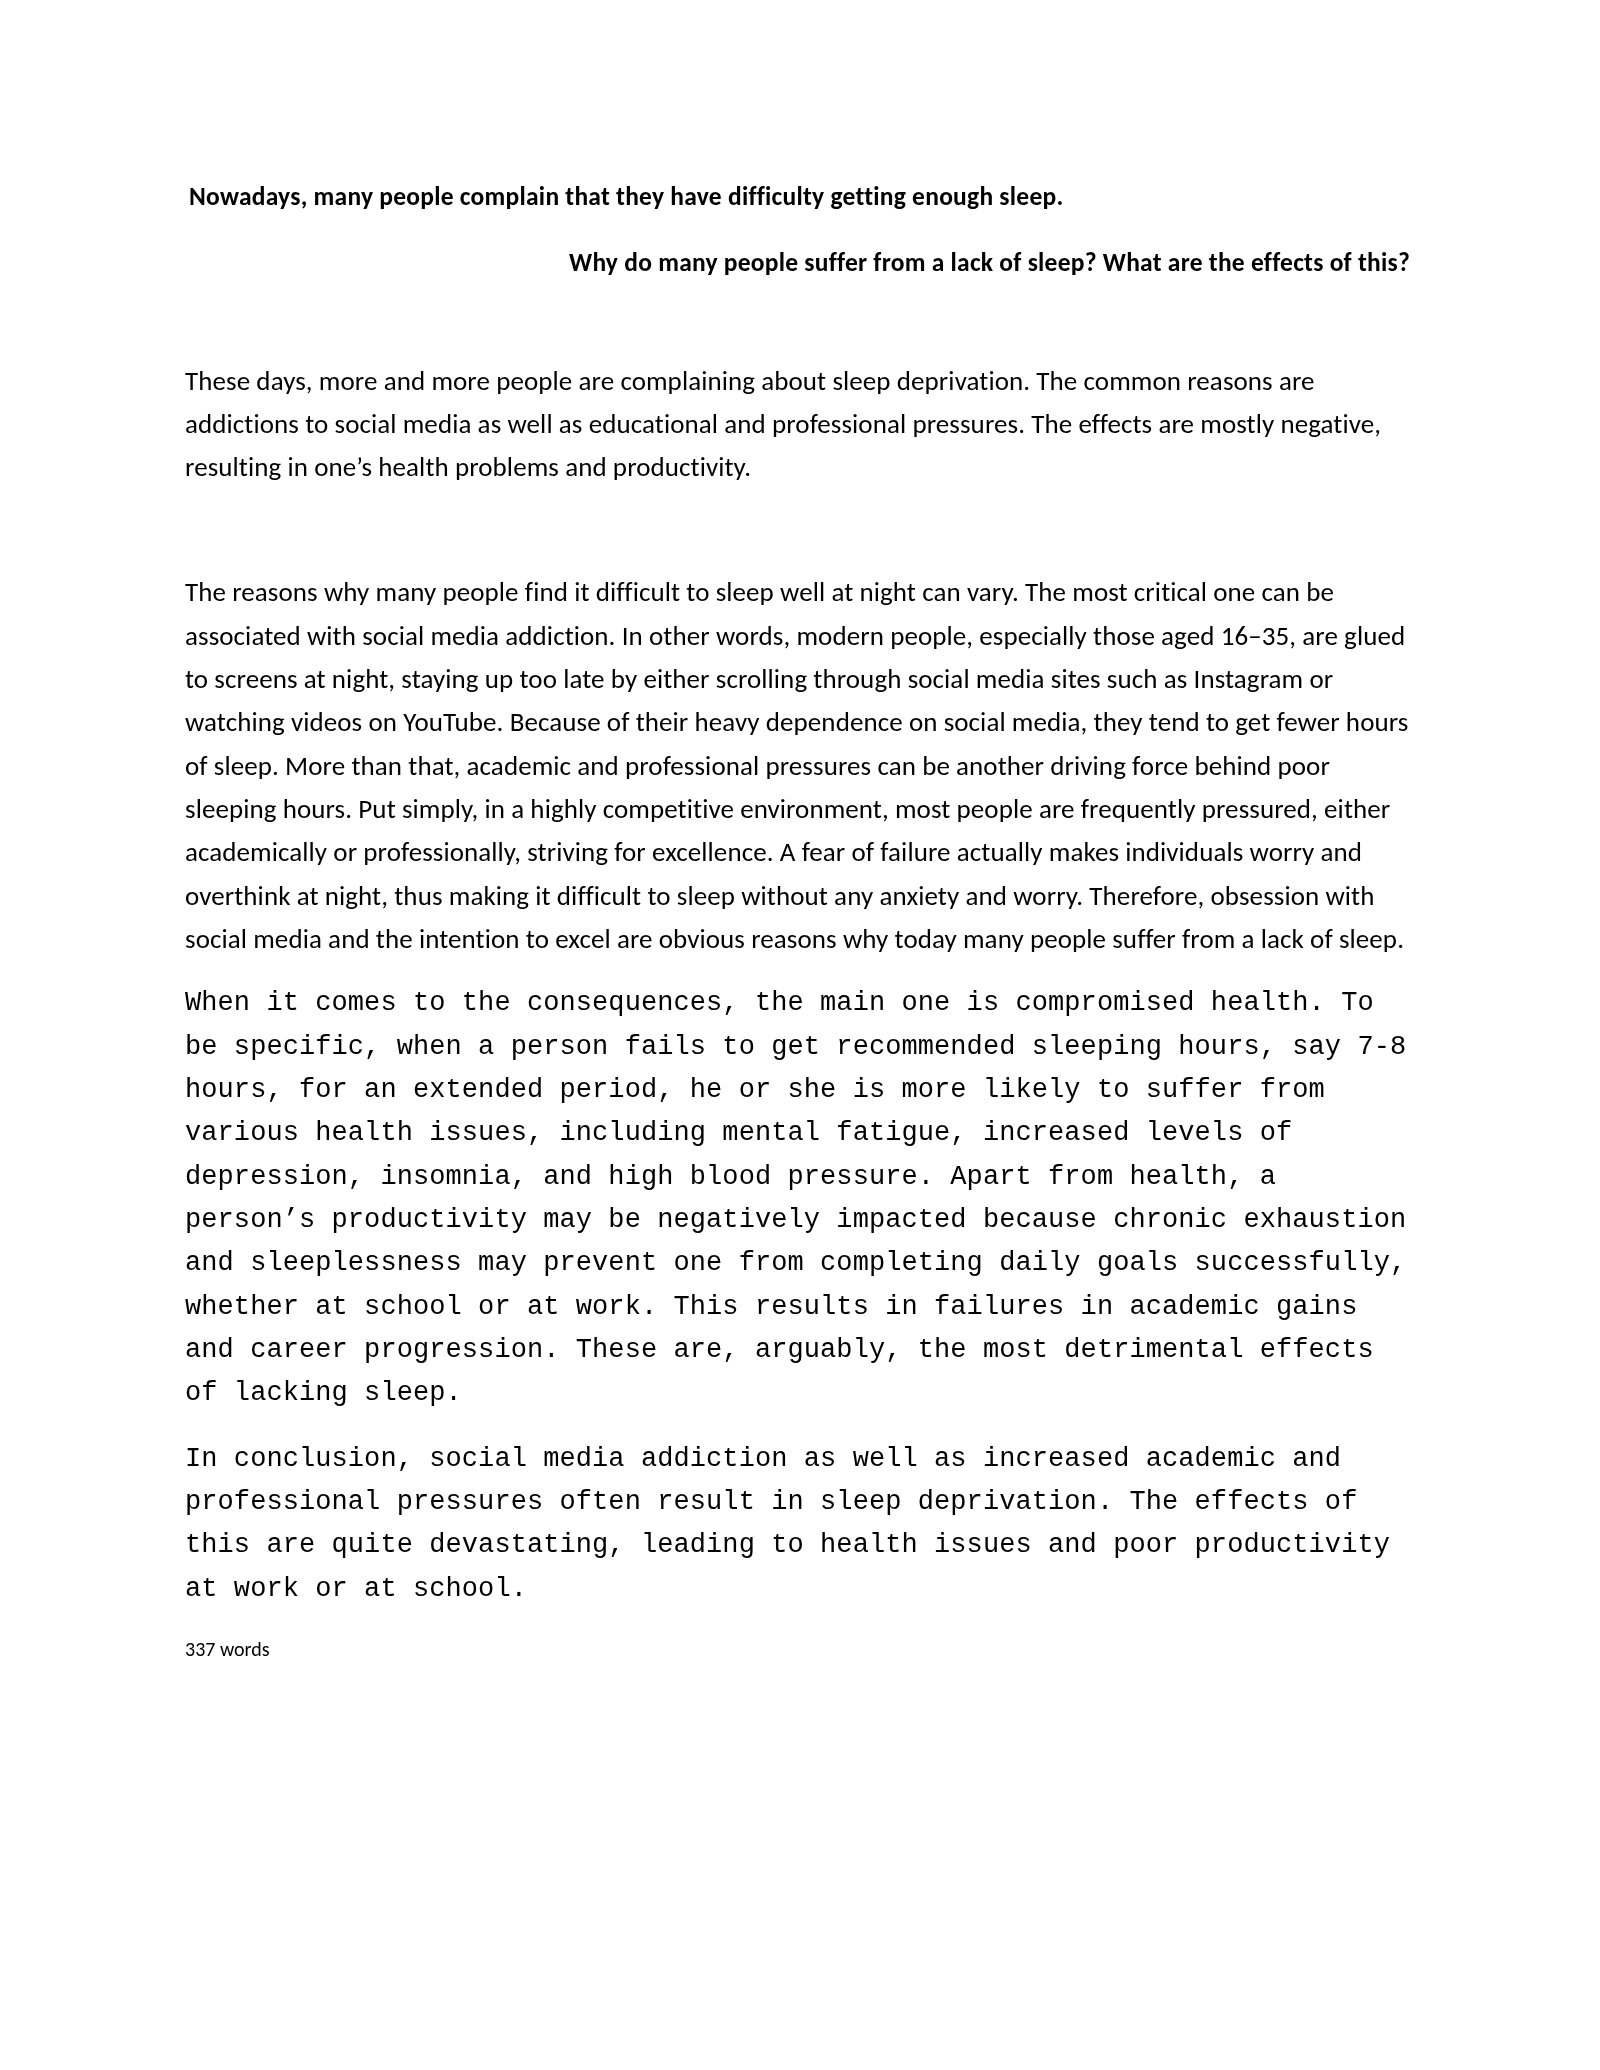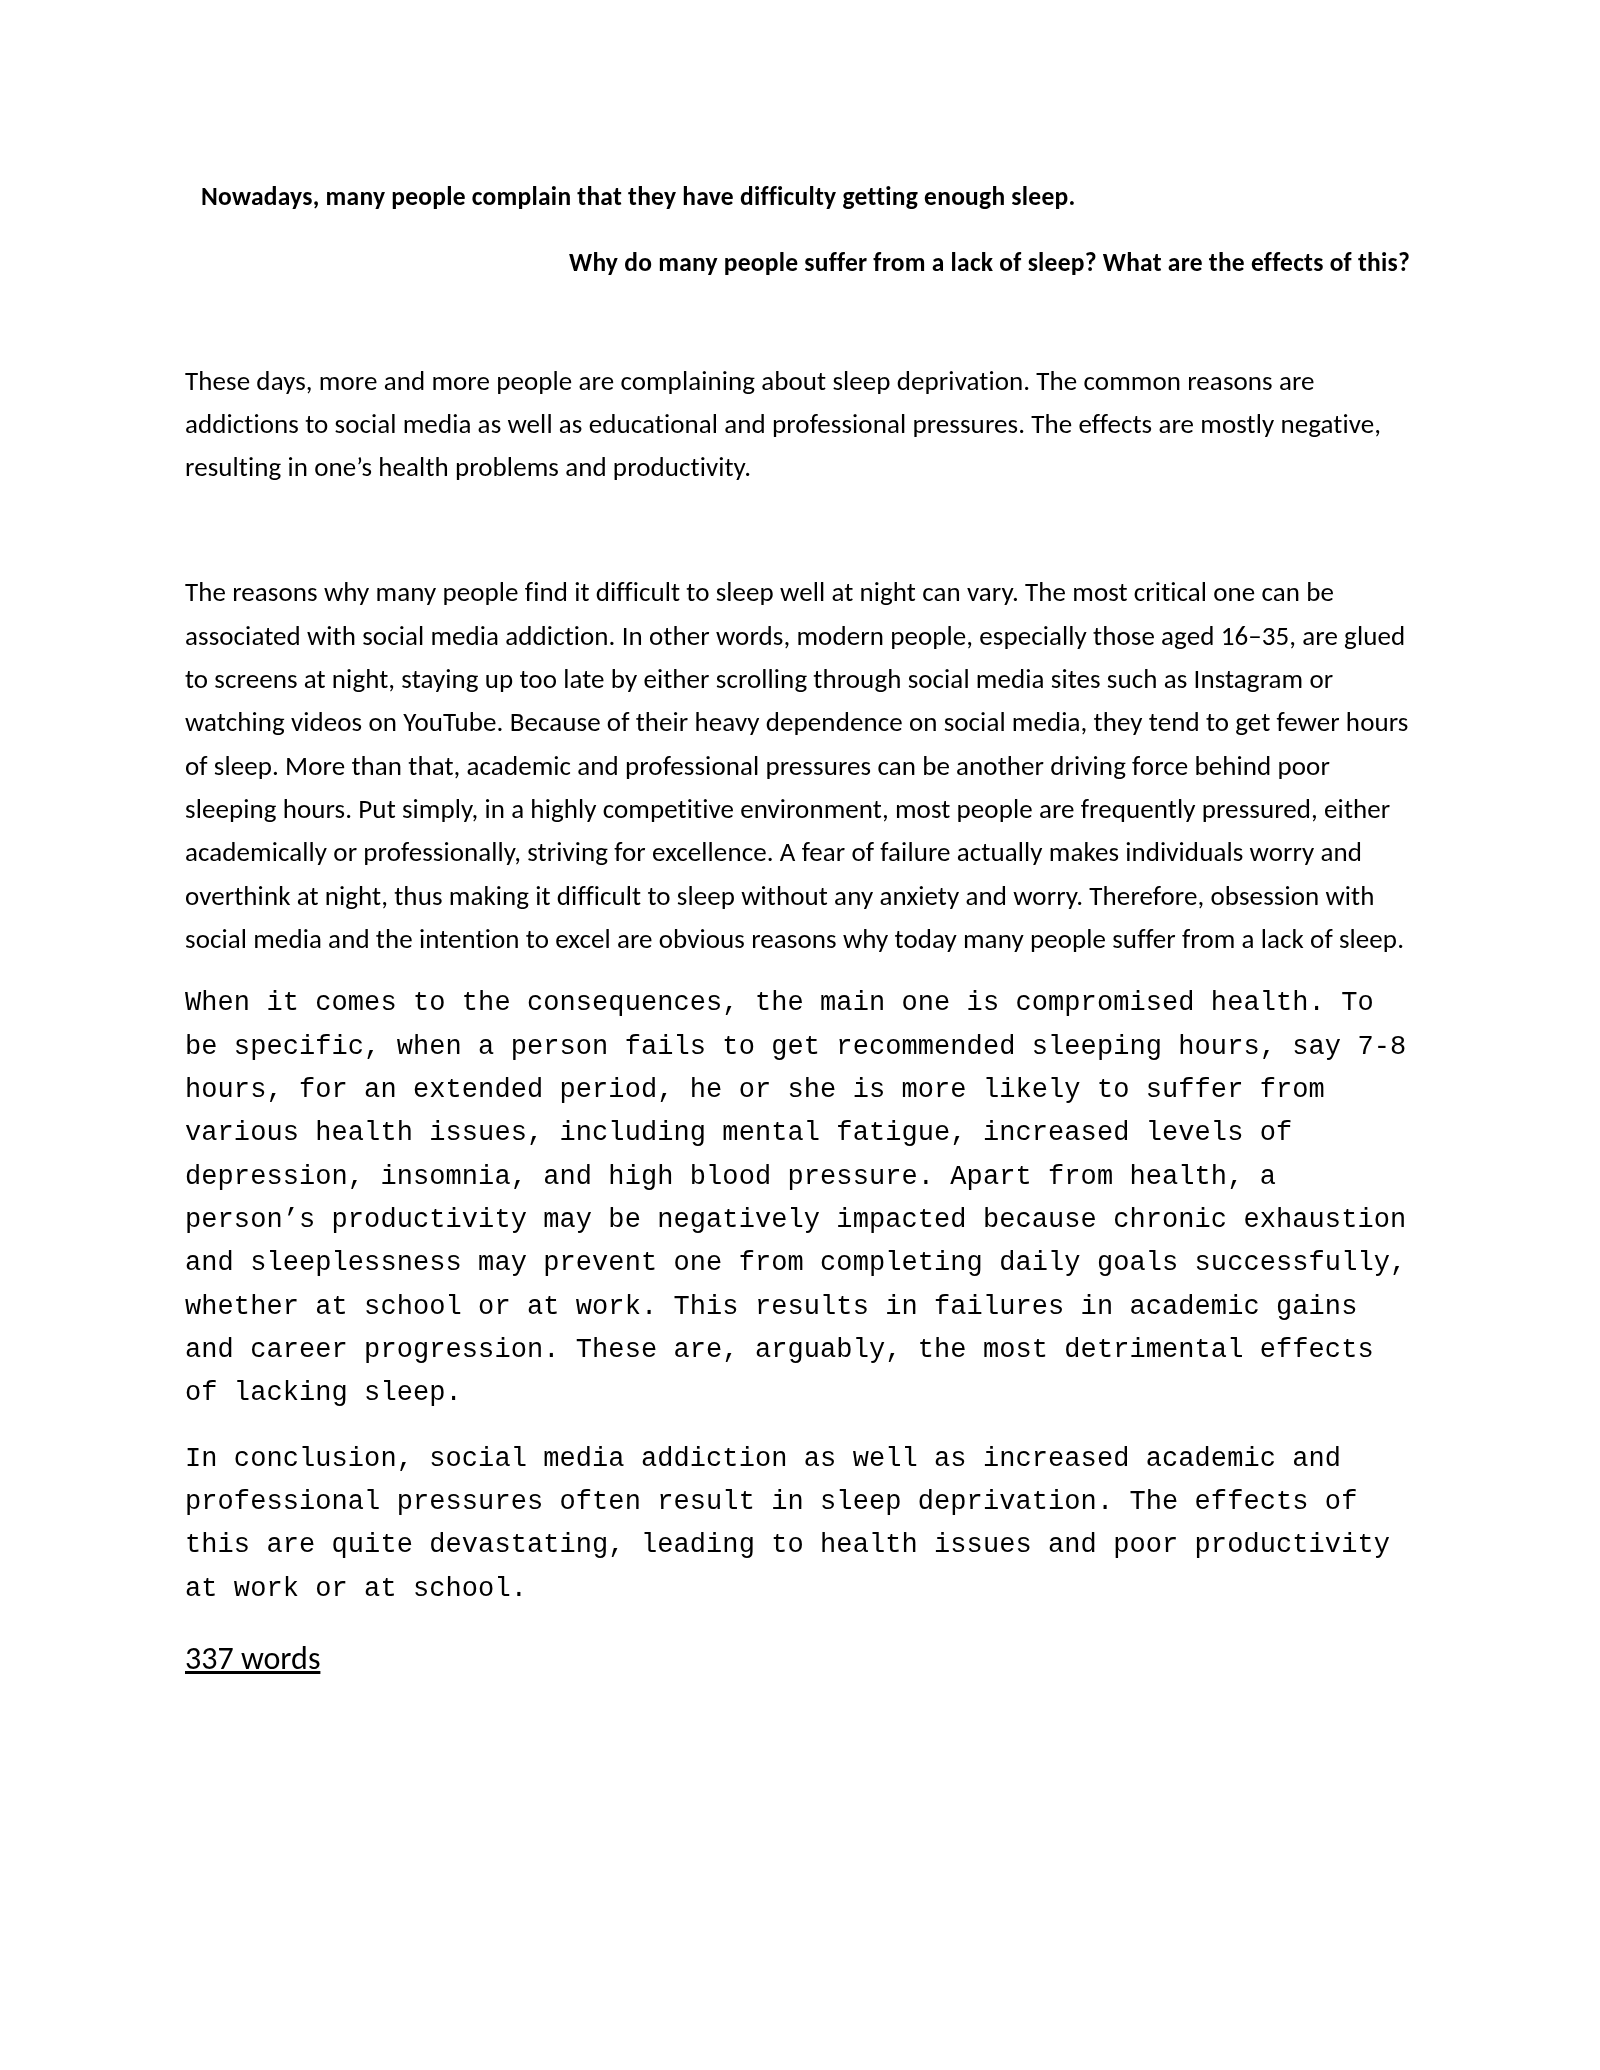--- a/index.html
+++ b/index.html
@@ -26,21 +26,21 @@
     position: absolute;
     left: 185px;
     top: 178px;
     width: 1225px;
   }
   .prompt-line {
     font-size: 25.5px;
     line-height: 1.52;
     font-weight: bold;
     color: #000000;
-    margin: 0 0 27px 16px;
+    margin: 0 0 27px 4px;
     letter-spacing: 0.01em;
   }
   .prompt-line.last {
     margin-bottom: 0;
     text-align: right;
   }
   .gap-after-prompt {
     height: 76px;
   }
   .gap-between {
@@ -52,25 +52,24 @@
     color: #000000;
     margin: 0;
     text-align: left;
     letter-spacing: 0.003em;
   }
   .body-para + .body-para {
     margin-top: 22px;
     font-family: Liberation Mono, monospace;
   }
   .wordcount {
-    font-size: 32px;
+    font-size: 20px;
     line-height: 1.605;
     color: #000000;
     margin: 22px 0 0 0;
-    text-decoration: underline;
   }
 </style>
 </head>
 <body>
 
 <div class="page">
   <div class="content">
 
     <p class="prompt-line">Nowadays, many people complain that they have difficulty getting enough sleep.</p>
 

